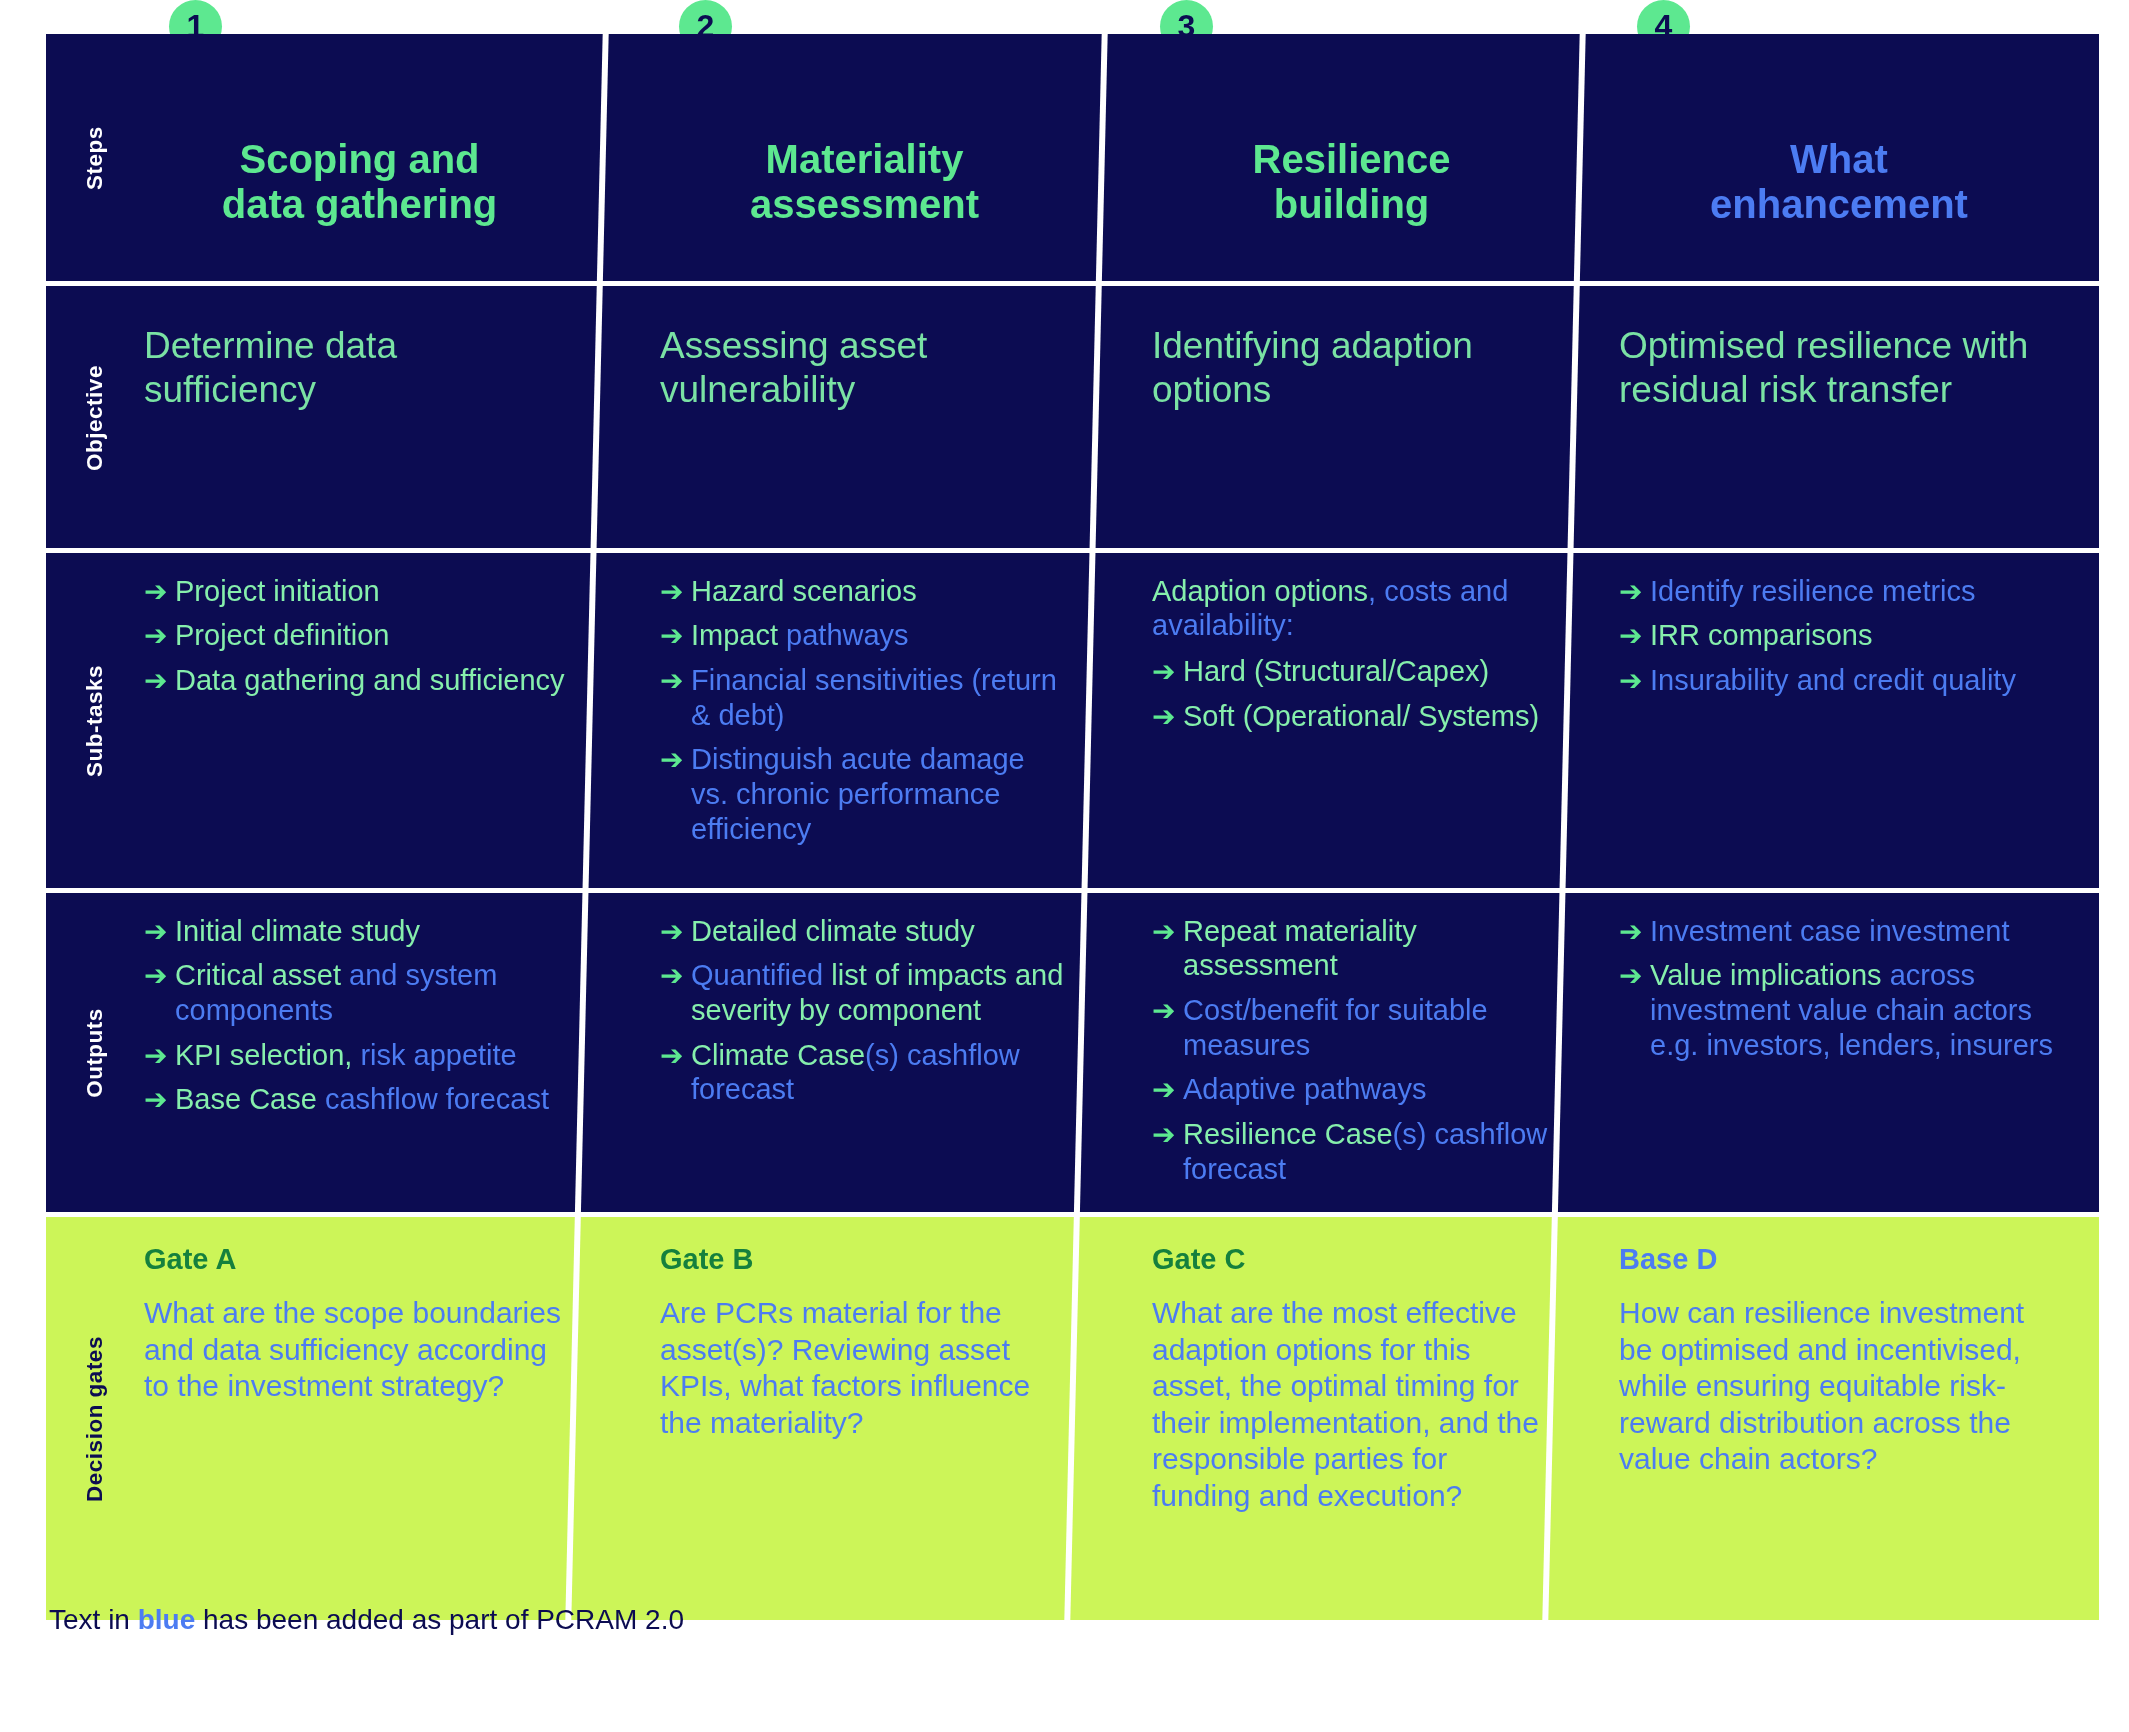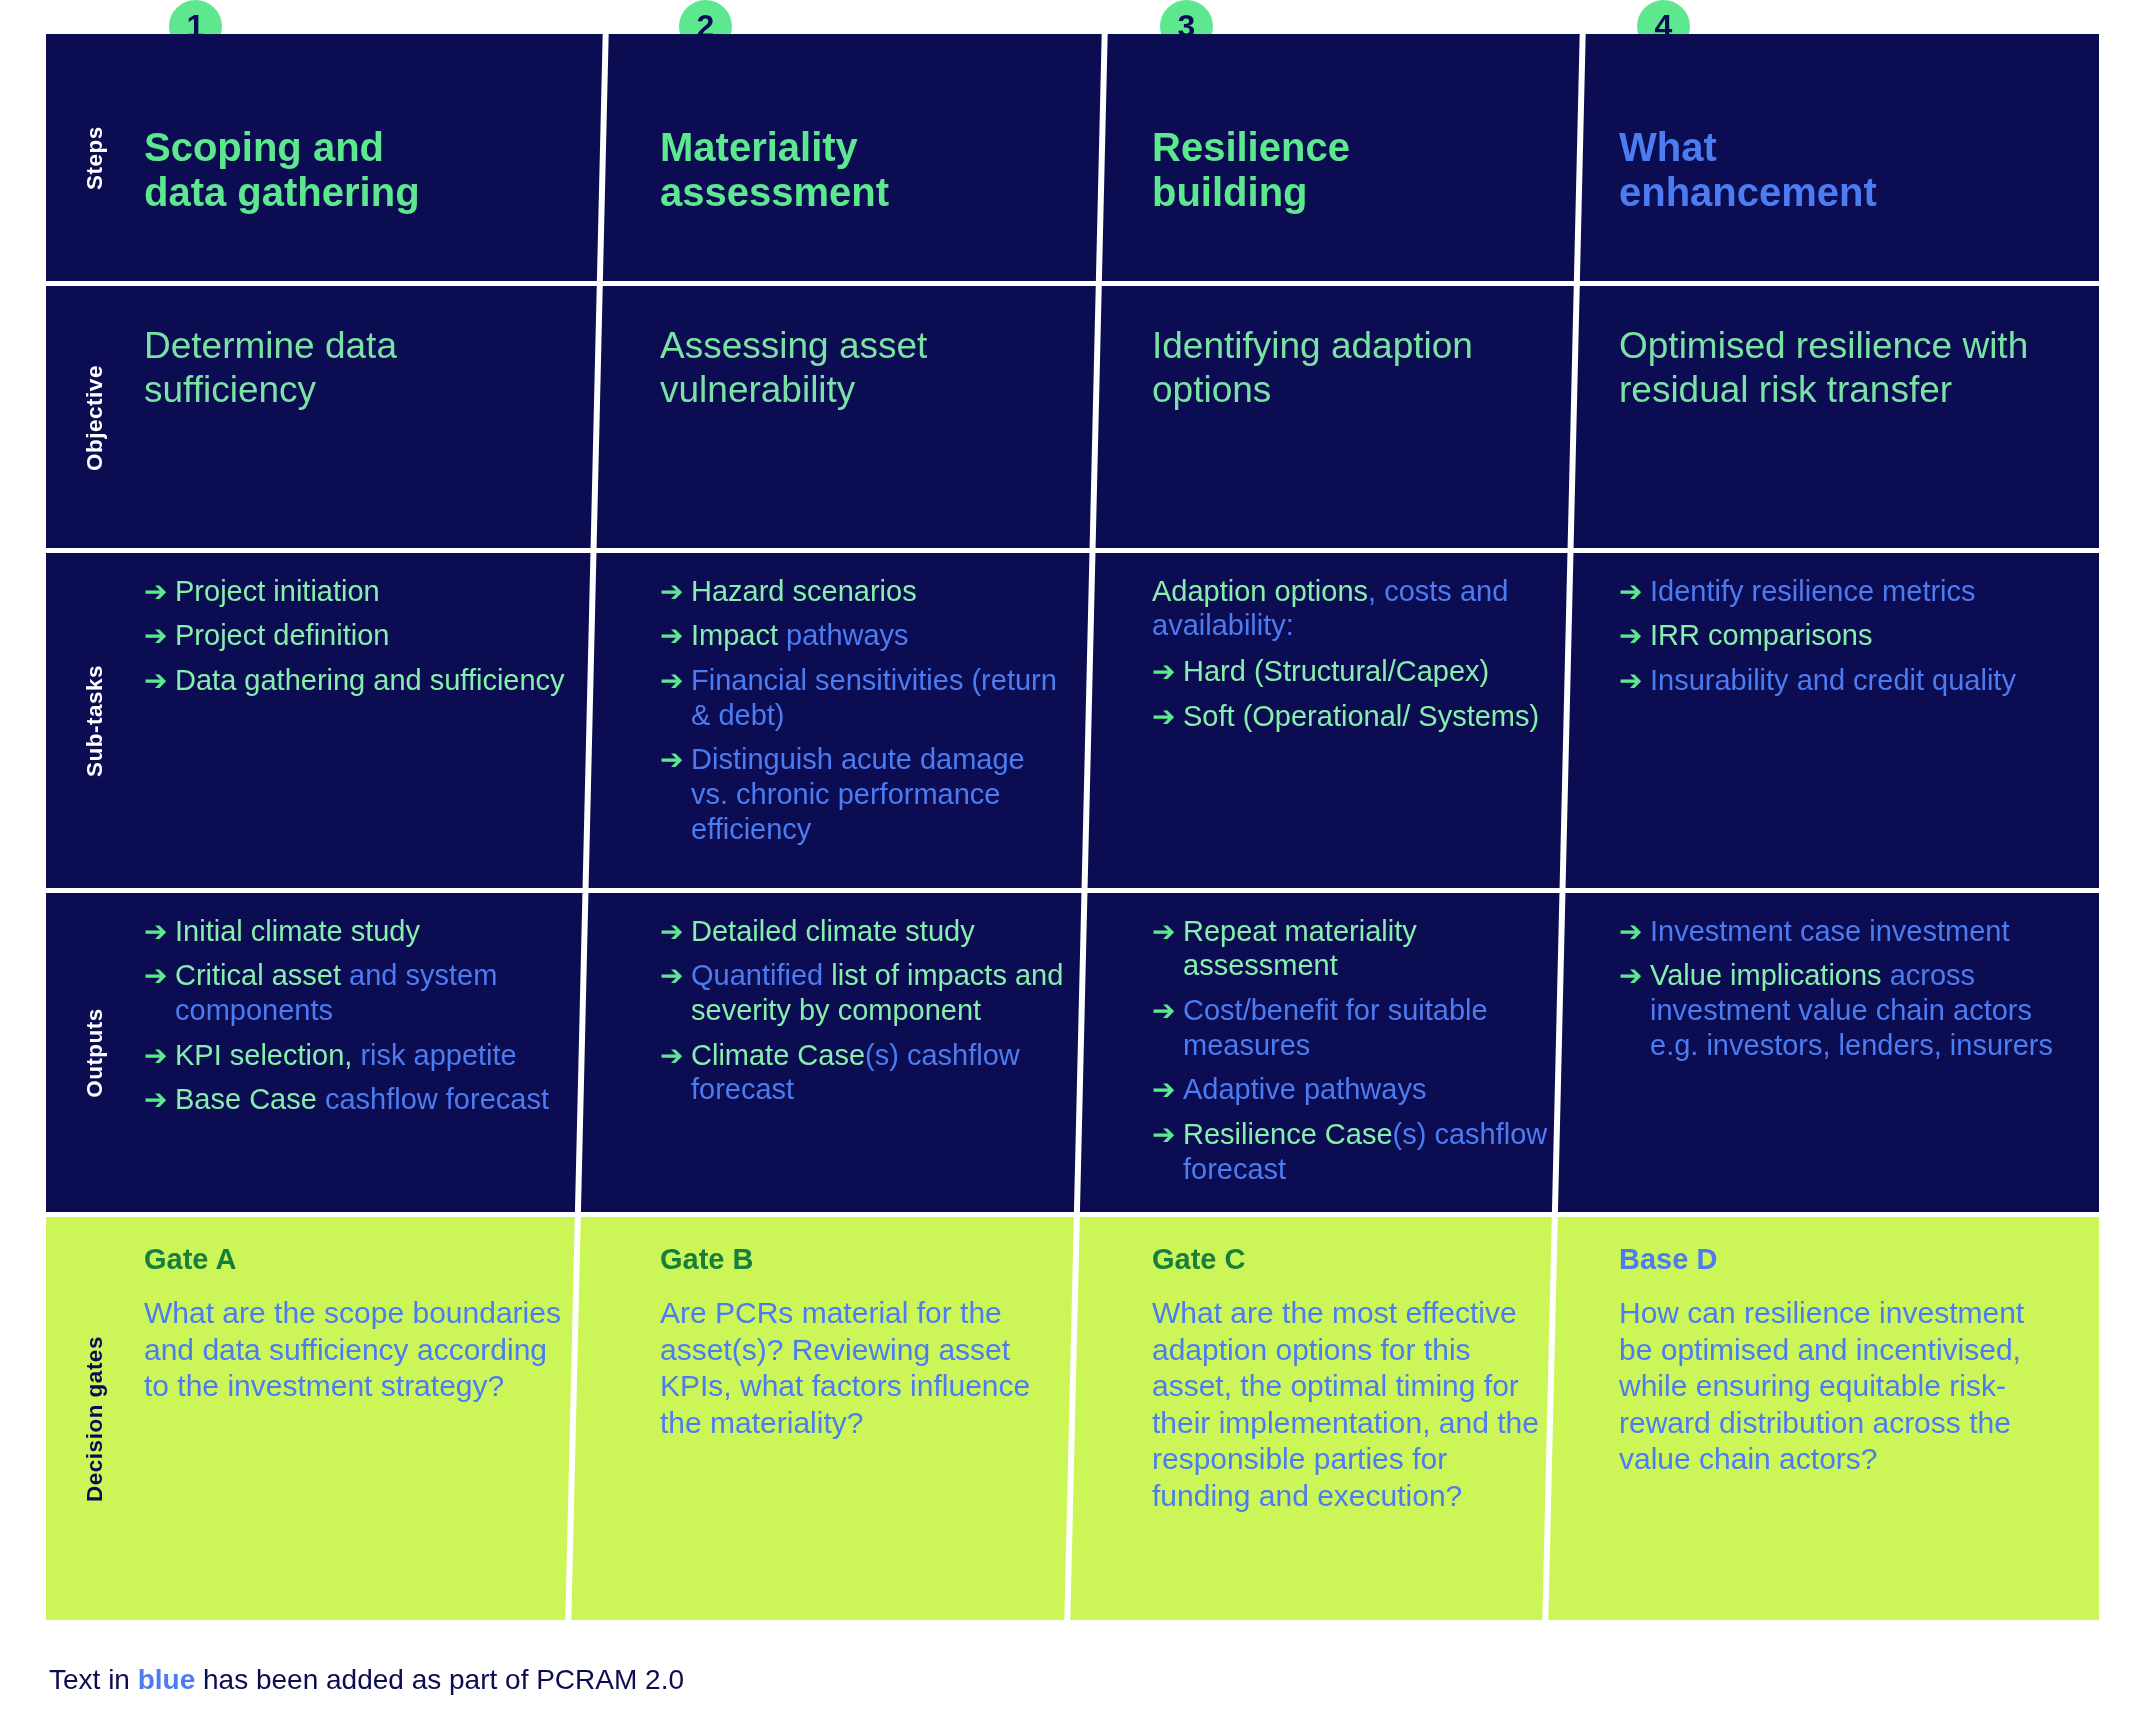--- a/index.html
+++ b/index.html
@@ -86,21 +86,21 @@
   .rail-label.gates span { color: #0c0c52; }
 
   
   .cell { position: absolute; }
 
   .col1 { left: 98px;  width: 431px;  }
   .col2 { left: 614px; width: 409px;  }
   .col3 { left: 1106px; width: 399px;  }
   .col4 { left: 1573px; width: 440px;  }
 
-  .row-steps { top: 0px;    height: 247px; }
+  .row-steps { top: 12px;    height: 247px; text-align: center; }
   .row-obj   { top: 253px;  height: 261px; }
   .row-sub   { top: 519px; height: 335px; }
   .row-out   { top: 859px; height: 319px; }
   .row-gate  { top: 1184px; height: 402px; }
 
   
   .step-title {
     font-size: 40px;
     font-weight: 800;
     line-height: 1.12;
@@ -160,21 +160,21 @@
     font-size: 30px;
     line-height: 1.22;
     color: #4c7cf2;
     padding-top: 18.6px;
   }
 
   
   .caption {
     position: absolute;
     left: 49px;
-    top: 1664px;
+    top: 1604px;
     font-size: 28px;
     color: #0c0c52;
     font-weight: 400;
     white-space: nowrap;
   }
   .caption b { color: #4c7cf2; font-weight: 800; }
 
   
   .num-badge {
     position: absolute;

